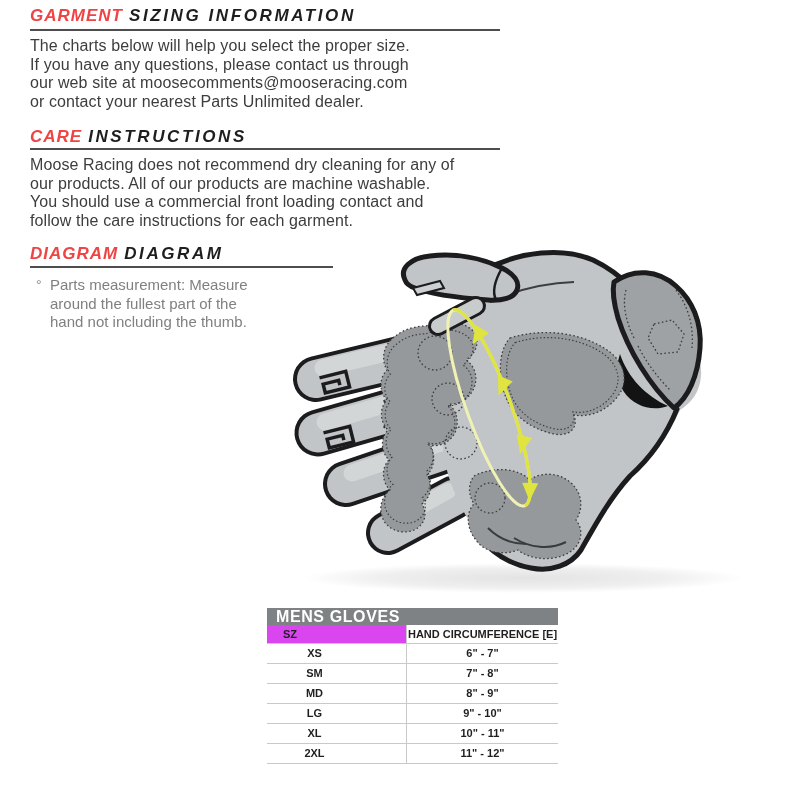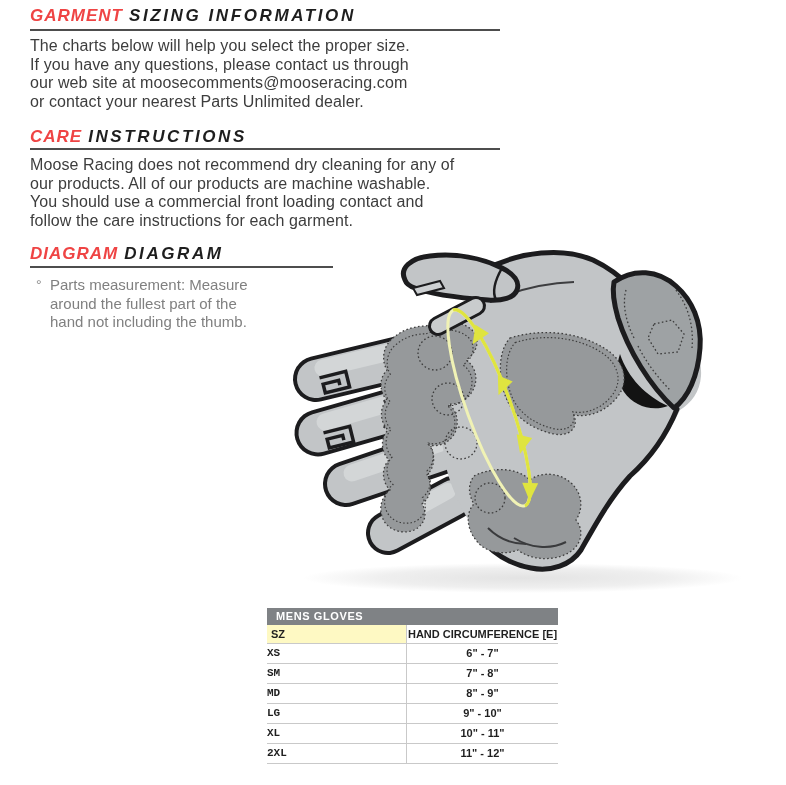--- a/index.html
+++ b/index.html
@@ -14,26 +14,26 @@
   .rule{position:absolute;left:30px;height:0;border-top:2px solid #4d4d4d;}
   
   .copy{position:absolute;left:30px;font-size:16px;line-height:18.5px;color:#3d3d3d;letter-spacing:0.1px;}
   .copy div{white-space:nowrap;}
   
   .bullet{position:absolute;left:36px;display:flex;color:#808080;font-size:15px;line-height:18.5px;}
   .bullet .marker{width:14px;flex:0 0 14px;font-size:14px;padding-top:0px;color:#8a8a8a;}
   .bullet .lines div{white-space:nowrap;}
   
   .sizes{position:absolute;left:267px;top:608px;width:291px;font-size:11px;font-weight:bold;color:#1f1f1f;}
-  .sizes .bar{height:17px;line-height:17px;background:#7f8285;color:#ffffff;font-size:11px;letter-spacing:0.6px;padding-left:9px;}
+  .sizes .bar{height:17px;line-height:17px;background:#7f8285;color:#ffffff;font-size:16px;letter-spacing:0.6px;padding-left:9px;}
   .sizes .row{display:flex;height:19px;line-height:19px;border-bottom:1px solid #c9c9c9;}
   .sizes .row.head{height:18px;line-height:18px;}
   .sizes .c1{width:139px;flex:0 0 139px;}
-  .sizes .row.head .c1{background:#fef9c3;padding-left:4px;box-sizing:border-box;}
-  .sizes .row .c1 .szlabel{display:block;width:95px;font-family:Liberation Mono, monospace;}
+  .sizes .row.head .c1{background:#d946ef;padding-left:16px;box-sizing:border-box;}
+  .sizes .row .c1 .szlabel{display:block;width:95px;text-align:center;}
   .sizes .c2{flex:1;text-align:center;border-left:1px solid #c9c9c9;}
   .glove-svg{position:absolute;left:278px;top:238px;}
 </style>
 </head>
 <body>
 
 <div class="page">
 
   <div class="sec-head" style="top:6px;">
     <span class="strong">GARMENT</span><span class="light">SIZING INFORMATION</span>

